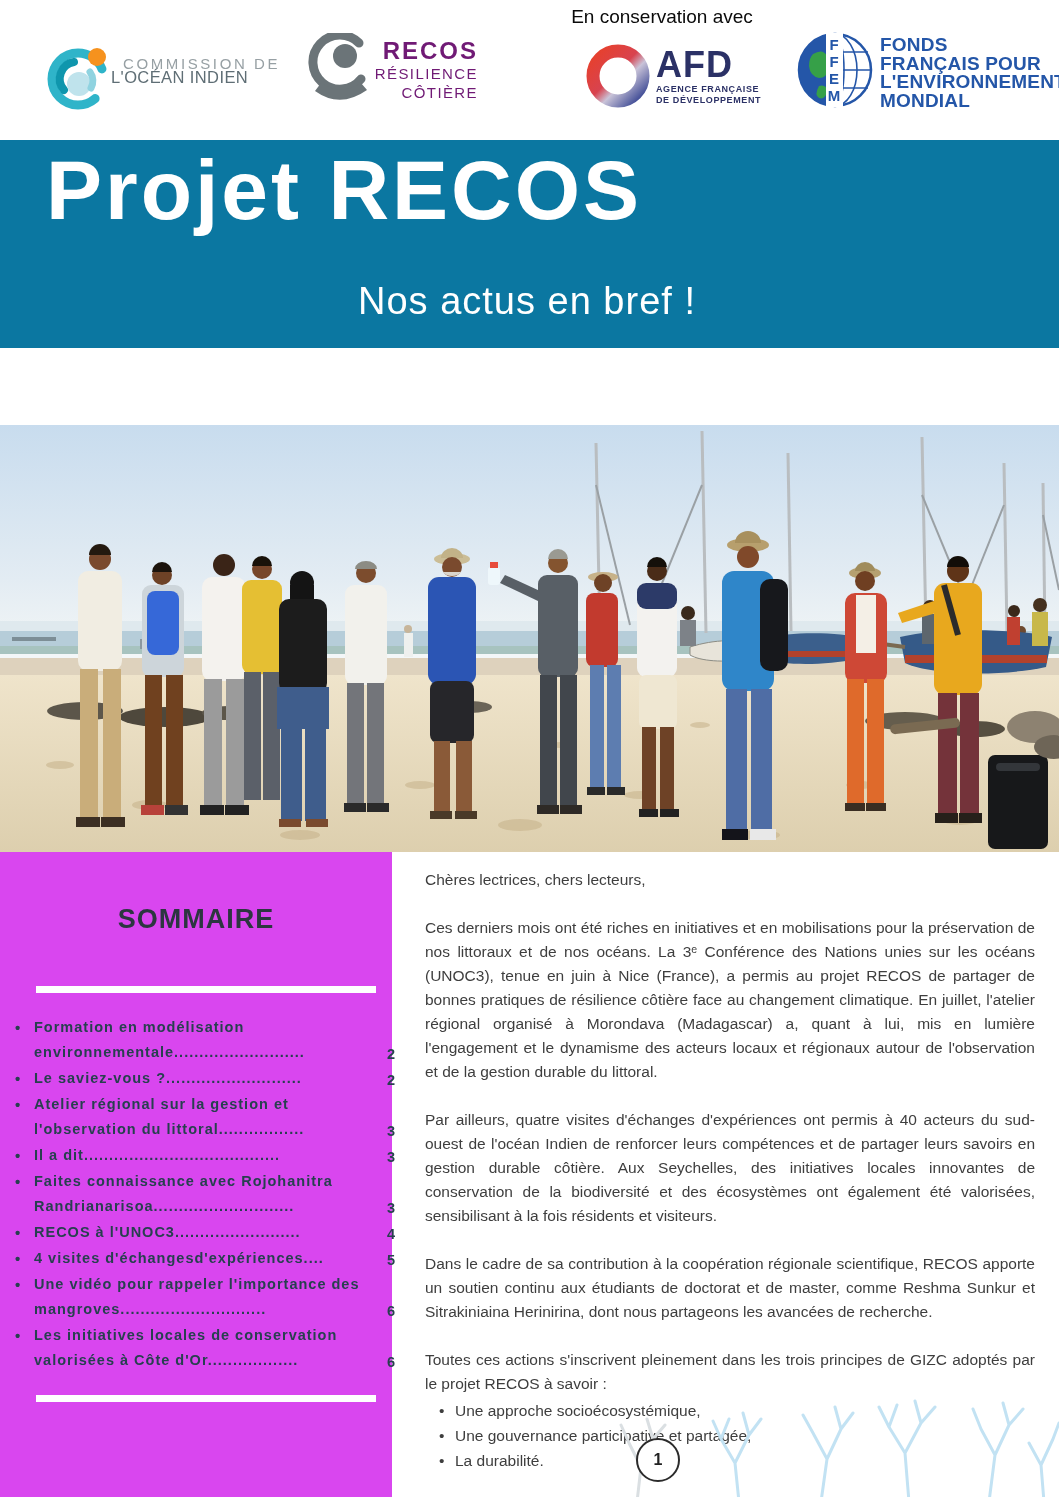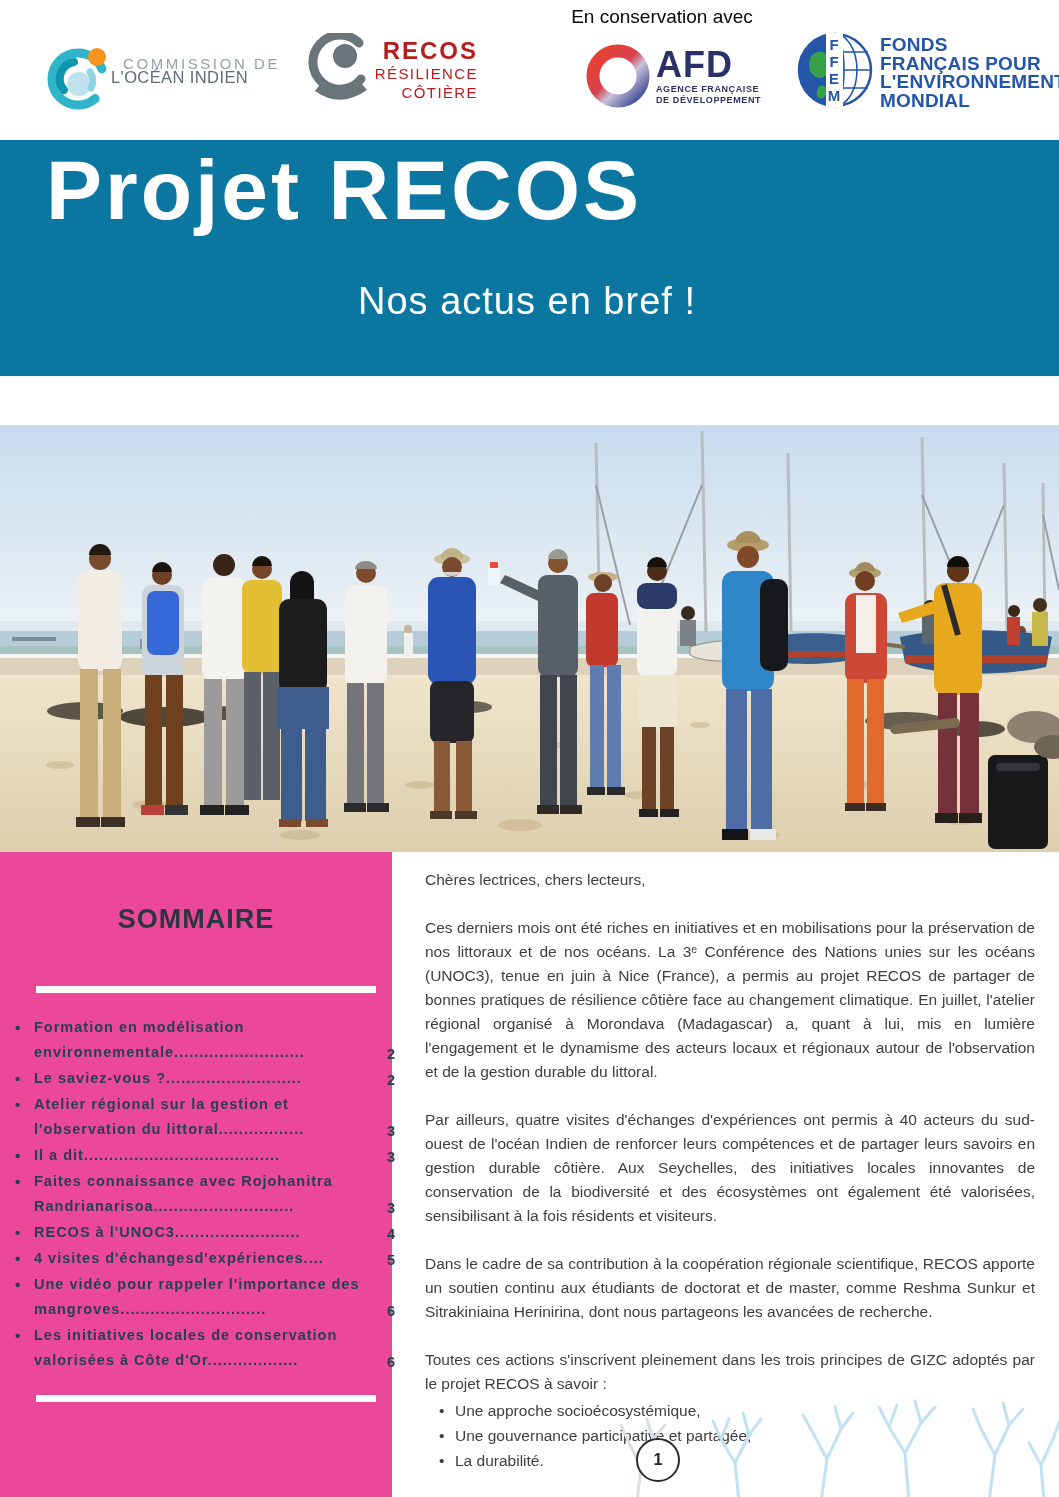--- a/index.html
+++ b/index.html
@@ -3,40 +3,40 @@
 <meta charset="utf-8">
 <style>
   html,body{margin:0;padding:0;background:#ffffff;}
   body{width:1059px;height:1497px;position:relative;font-family:"Liberation Sans",sans-serif;overflow:hidden;}
   .abs{position:absolute;}
 
   
   .header{position:absolute;top:0;left:0;width:1059px;height:140px;background:#ffffff;}
   .coi-text1{position:absolute;left:123px;top:55px;font-size:15px;letter-spacing:2.6px;color:#97a0a4;}
   .coi-text2{position:absolute;left:111px;top:68px;font-size:16.5px;color:#5f6e75;letter-spacing:.4px;}
-  .recos-text{position:absolute;left:360px;top:38px;width:118px;text-align:right;color:#b91c1c;}
+  .recos-text{position:absolute;left:360px;top:38px;width:118px;text-align:right;color:#701a75;}
   .recos-text .l1{font-size:24px;font-weight:bold;letter-spacing:2px;line-height:26px;}
   .recos-text .l2{font-size:15px;letter-spacing:1.4px;line-height:19px;}
   .recos-text .l3{font-size:15px;letter-spacing:1.4px;line-height:19px;}
   .partner-label{position:absolute;left:567px;top:6px;width:190px;text-align:center;font-size:19px;color:#0a0a0a;}
   .afd-acronym{position:absolute;left:656px;top:44px;font-size:36px;font-weight:bold;color:#2b3166;letter-spacing:1px;}
   .afd-sub{position:absolute;left:656px;top:84px;font-size:9px;font-weight:bold;color:#2b3166;letter-spacing:.6px;line-height:11px;}
   .ffem-text{position:absolute;left:880px;top:36px;font-size:19px;font-weight:bold;color:#2456a8;line-height:18.5px;letter-spacing:.2px;}
 
   
-  .banner{position:absolute;top:140px;left:0;width:1059px;height:236px;background:#0b77a1;color:#ffffff;}
+  .banner{position:absolute;top:140px;left:0;width:1059px;height:208px;background:#0b77a1;color:#ffffff;}
   .banner-title{position:absolute;left:46px;top:2px;font-size:84px;font-weight:bold;letter-spacing:3px;}
   .banner-subtitle{position:absolute;left:358px;top:132px;font-size:38px;font-weight:normal;letter-spacing:1px;margin-top:8px;}
   .banner-period{position:absolute;left:630px;top:225px;font-size:30px;font-weight:bold;letter-spacing:.5px;}
 
   
   .photo{position:absolute;top:425px;left:0;width:1059px;height:427px;}
 
   
-  .sidebar{position:absolute;top:852px;left:0;width:392px;height:645px;background:#ec4899;}
+  .sidebar{position:absolute;top:852px;left:0;width:392px;height:645px;background:#d946ef;}
   .sidebar-title{margin:52px 0 0 0;text-align:center;font-size:27px;font-weight:bold;letter-spacing:1px;color:#2c3640;}
   .bar{position:absolute;left:36px;width:340px;height:7px;background:#ffffff;}
   .bar1{top:134px;}
   .bar2{top:543px;}
   .toc{position:absolute;top:163px;left:0;width:406px;}
   .toc-item{position:relative;padding:0 30px 0 34px;margin:0 0 1px 0;font-size:14.5px;font-weight:bold;letter-spacing:1px;line-height:25px;color:#27404f;min-height:25px;}
   .toc-bullet{position:absolute;left:15px;top:0;font-size:15px;}
   .toc-page{position:absolute;right:10px;bottom:-2px;font-size:14.5px;}
 
   .content{position:absolute;top:852px;left:406px;width:653px;height:650px;background:#ffffff;color:#3e3e3e;}

